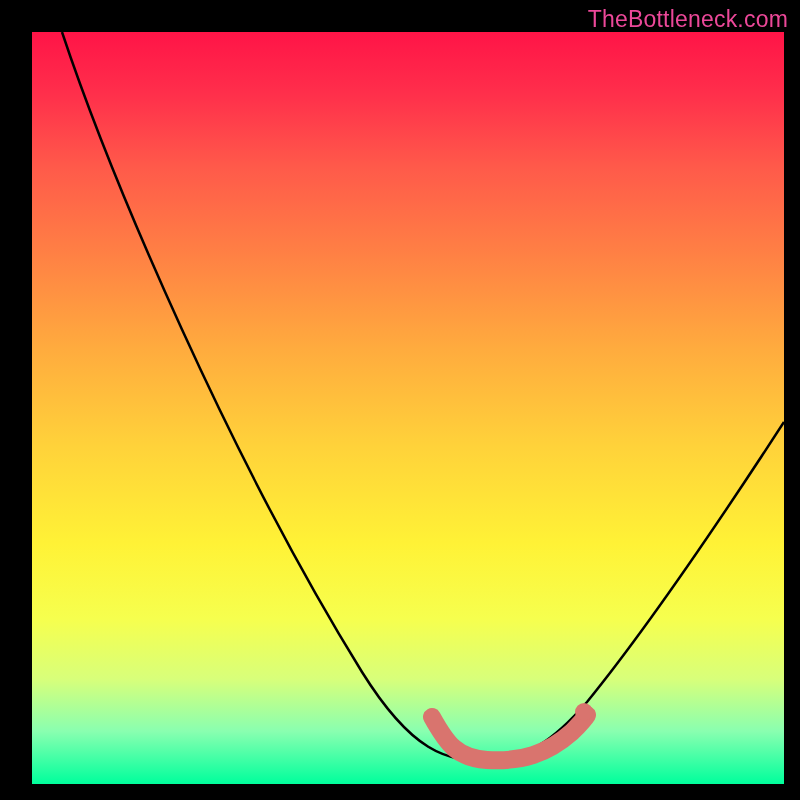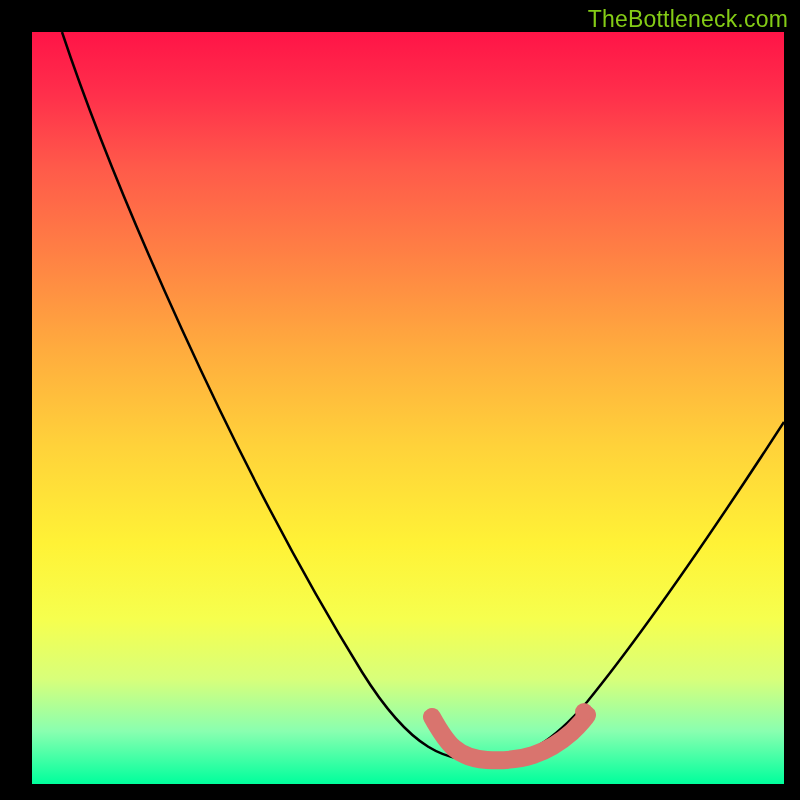--- a/index.html
+++ b/index.html
@@ -23,21 +23,21 @@
       #89ffb0 93%,
       #00ff9c 100%);
   }
   .watermark {
     position: absolute;
     top: 6px;
     right: 12px;
     font-family: Arial, Helvetica, sans-serif;
     font-size: 23px;
     font-weight: 400;
-    color: #84cc16;
+    color: #ec4899;
     letter-spacing: 0.2px;
   }
   svg.curve {
     position: absolute;
     left: 0;
     top: 0;
     width: 752px;
     height: 752px;
     pointer-events: none;
   }

